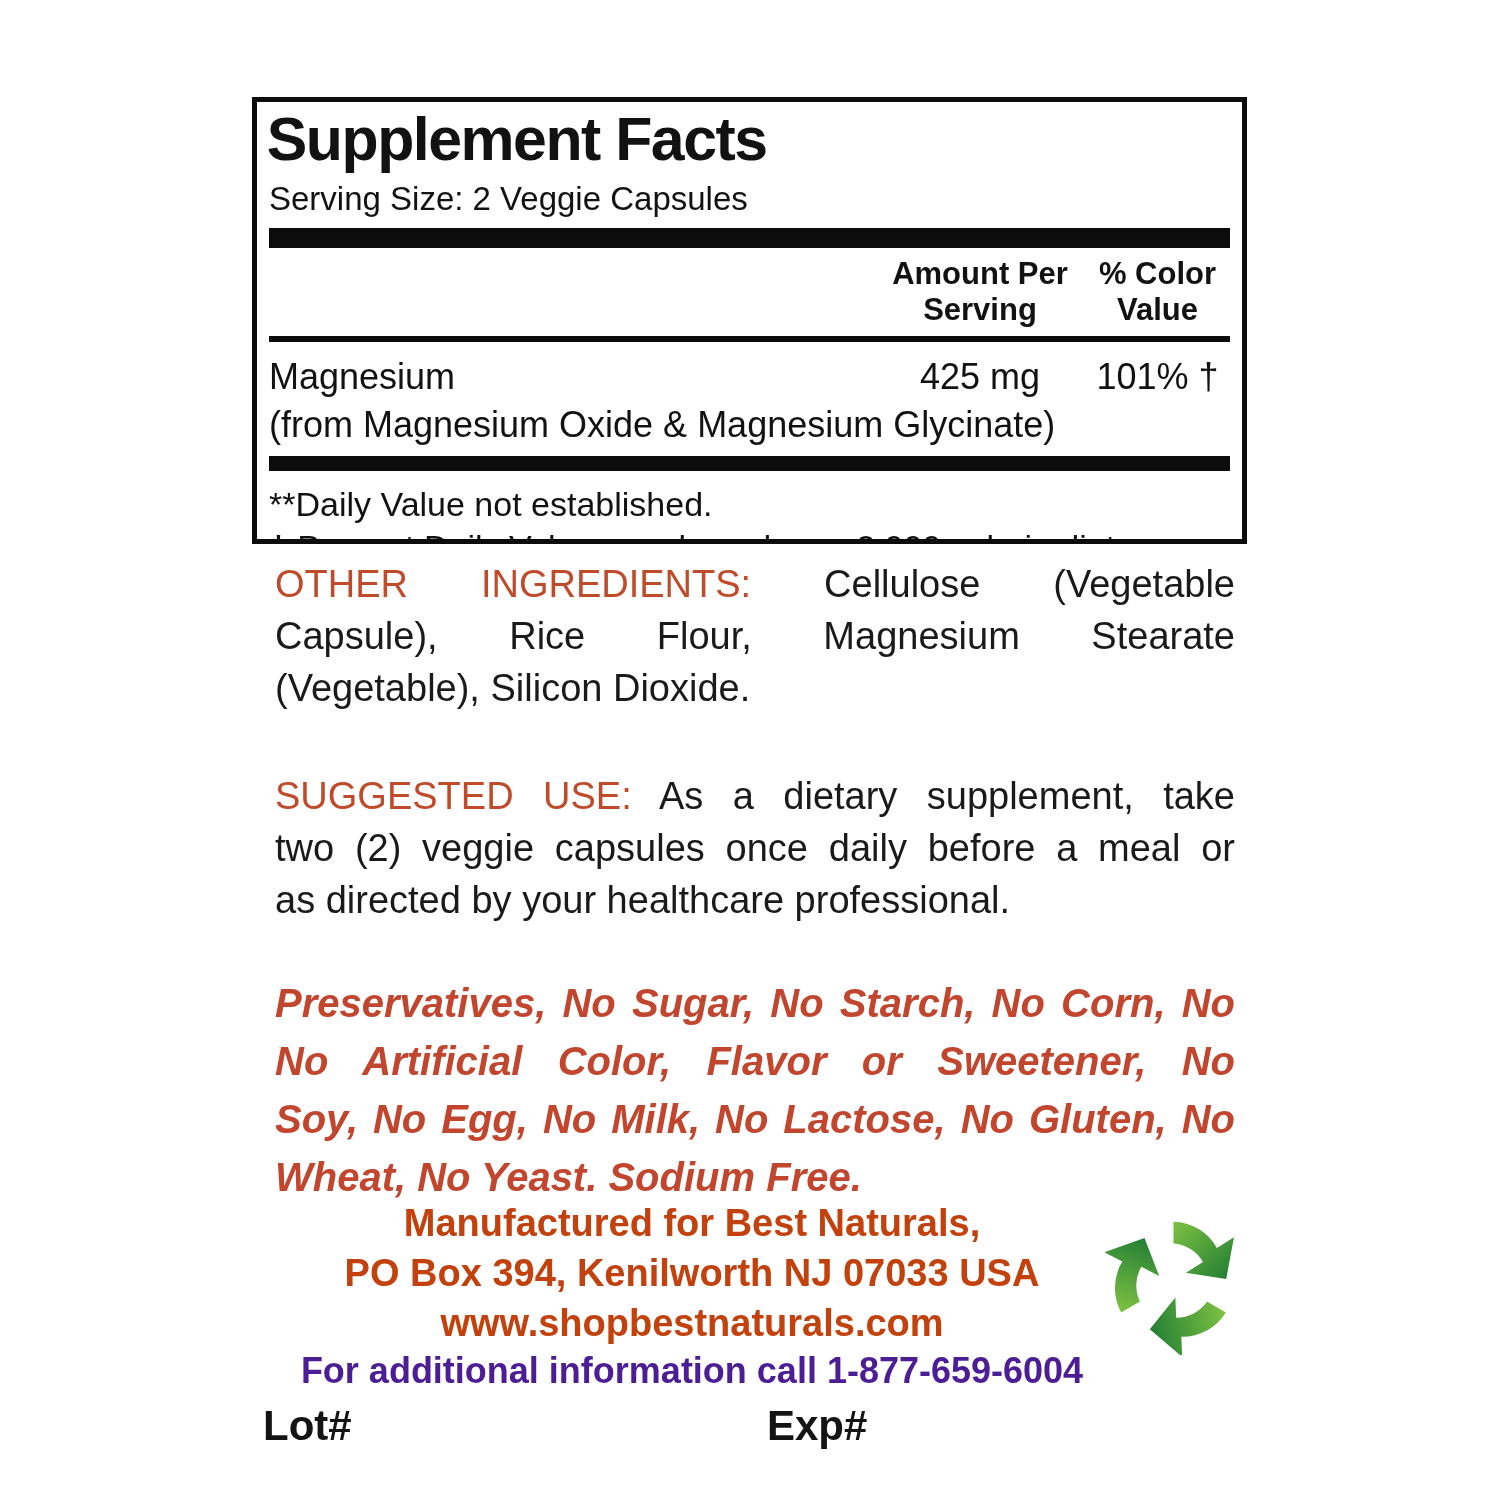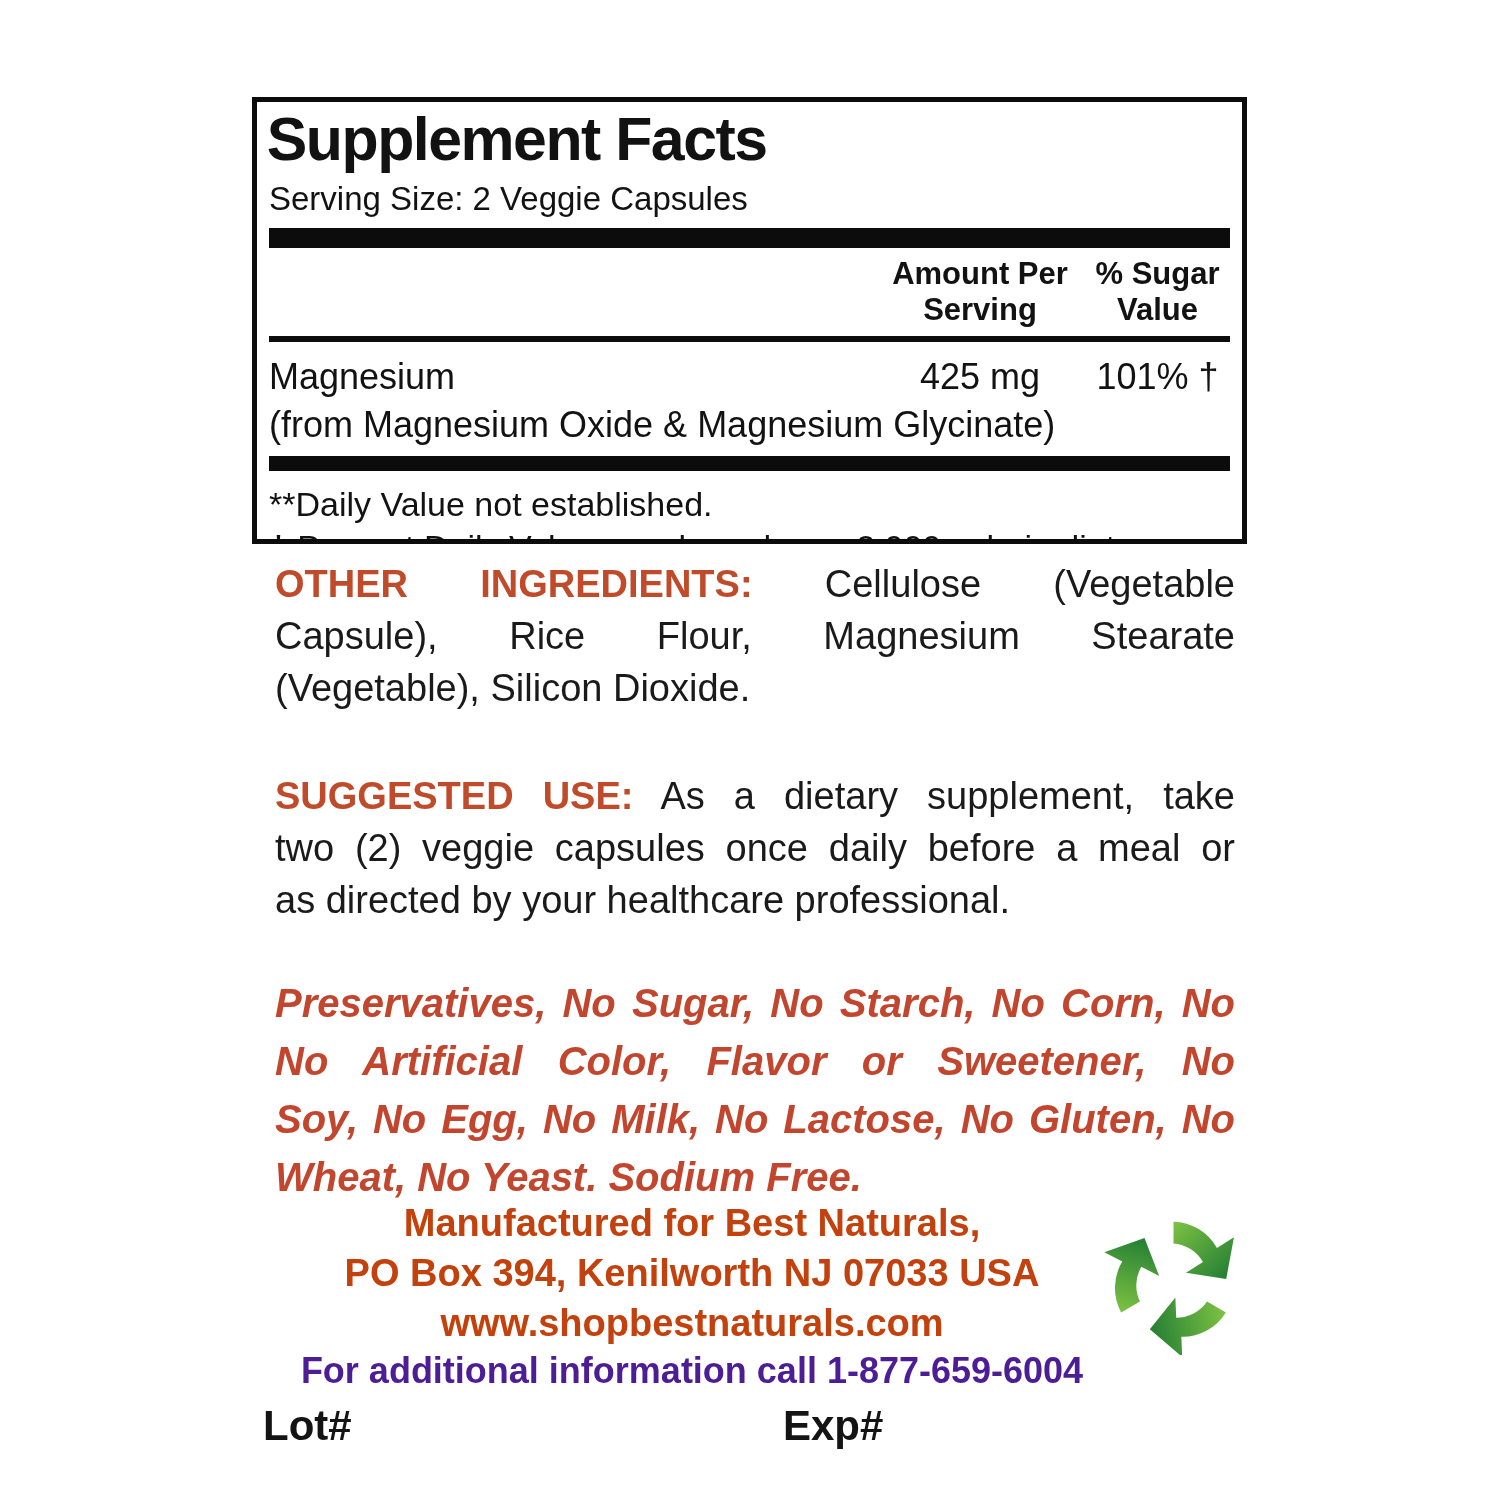--- a/index.html
+++ b/index.html
@@ -24,51 +24,51 @@
   .c2{width:210px;text-align:center;}
   .c3{width:145px;text-align:center;}
   .fb-row{display:flex;font-size:36px;padding:14px 12px 0;}
   .fb-sub{font-size:36px;padding:6px 12px 0;}
   .fb-notes{padding-top:12px;}
   .fb-note{font-size:34px;line-height:43px;padding:0 12px;}
   
   .para{position:absolute;left:275px;width:960px;font-size:38px;line-height:52px;color:#1a1a1a;}
   .jl{text-align:justify;text-align-last:justify;}
   .jl-end{text-align:justify;text-align-last:left;}
-  .lead{color:var(--section_heading,#bf4b2a);font-weight:700;}
+  .lead{color:var(--section_heading,#bf4b2a);font-weight:400;}
   #other{top:558px;}
   #use{top:770px;}
   #claims{top:974px;font-weight:700;font-style:italic;color:var(--claims_text,#c2452e);
     font-size:40px;line-height:58px;}
   
   .mfg{position:absolute;left:252px;top:1198px;width:880px;text-align:center;
     font-weight:700;font-size:38px;line-height:50px;color:#c2410c;}
   #info{position:absolute;left:252px;top:1350px;width:880px;text-align:center;
     font-weight:700;font-size:36px;color:#4c1d95;}
   .lotexp{position:absolute;top:1402px;font-size:42px;font-weight:700;color:#141414;}
   #lot{left:263px;}
-  #exp{left:783px;}
+  #exp{left:767px;}
   
   .recycle{position:absolute;left:1096px;top:1200px;width:155px;height:155px;}
 </style>
 </head>
 <body>
 
 <div class="canvas">
 
   <section class="facts">
     <div class="fb-title">Supplement Facts</div>
     <div class="fb-serving">
       <span>Serving Size: 2 Veggie Capsules</span>
     </div>
     <div class="bar bar1"></div>
     <div class="fb-head">
       <div class="c1"></div>
       <div class="c2">Amount Per Serving</div>
-      <div class="c3">% Sugar Value</div>
+      <div class="c3">% Color Value</div>
     </div>
     <div class="rule"></div>
     <div class="fb-row">
       <div class="c1">Magnesium</div>
       <div class="c2">425 mg</div>
       <div class="c3">101% †</div>
     </div>
     <div class="fb-sub">(from Magnesium Oxide &amp; Magnesium Glycinate)</div>
     <div class="bar2"></div>
     <div class="fb-notes">

